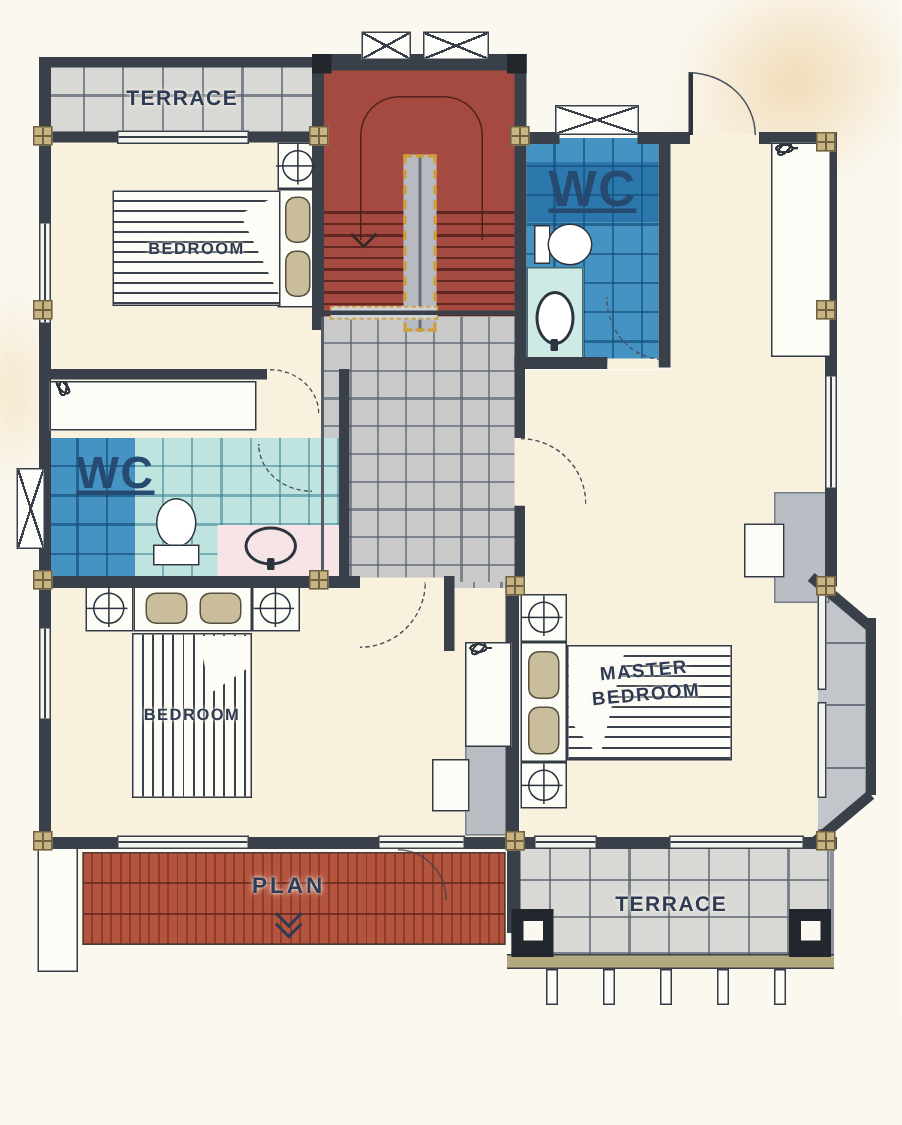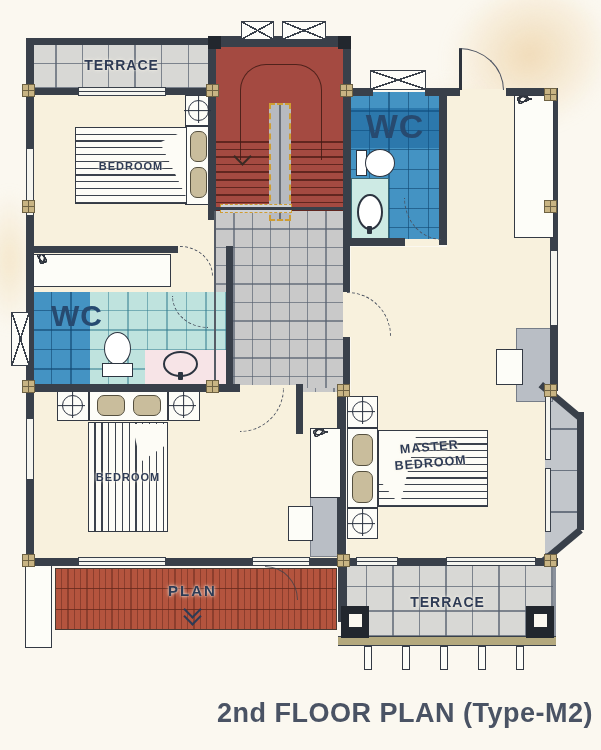--- a/index.html
+++ b/index.html
@@ -82,21 +82,21 @@
   .stairpath{z-index:2;border:1.3px solid rgba(66,28,22,.85);border-bottom:none;border-radius:26px 26px 0 0;}
   .railing{z-index:3;background:#b7bac0;border:2px dashed var(--c-railing_gold,#cf9d32);
     background-image:linear-gradient(to right,transparent 46%,#6a6f77 46% 54%,transparent 54%);}
   .chev{width:13px;height:13px;border-left:2.6px solid #3a2a24;border-bottom:2.6px solid #3a2a24;transform:rotate(-45deg);z-index:3;}
   .chev.navy{border-color:#2e3b55;}
   .goldstrip{z-index:3;background:#cfd2d6;border:1.6px dashed var(--c-railing_gold,#cf9d32);}
 
   
   .roomlabel{z-index:6;color:var(--c-label_navy,#2e3b55);font-weight:bold;text-align:center;
     text-shadow:0 0 2px rgba(250,246,235,.95),0 0 4px rgba(250,246,235,.8);letter-spacing:1px;}
-  .wclabel{z-index:6;color:var(--c-wc_text,#274a70);font-weight:bold;letter-spacing:1px;text-shadow:none;}
+  .wclabel{z-index:6;color:var(--c-wc_text,#274a70);font-weight:bold;letter-spacing:1px;text-shadow:none;text-decoration:underline;}
   #title{z-index:6;color:var(--c-title_color,#4a5364);font-weight:bold;font-size:27px;text-align:center;letter-spacing:0.5px;}
 
   .smudge{z-index:0;border-radius:50%;filter:blur(7px);}
 </style>
 </head>
 <body>
 
 <div id="canvas">
 
   <div class="smudge" style="left:440px;top:-10px;width:170px;height:150px;background:radial-gradient(ellipse at 55% 45%,rgba(232,196,138,.55),transparent 65%);transform:rotate(-25deg);"></div>
@@ -333,14 +333,13 @@
   <div class="roomlabel" style="left:88px;top:471px;width:80px;font-size:11px;">BEDROOM</div>
   <div class="roomlabel" style="left:390px;top:440px;width:80px;font-size:12.5px;transform:rotate(-5deg);line-height:1.25;">
     <span style="position:static;display:block;">MASTER</span>
     <span style="position:static;display:block;">BEDROOM</span>
   </div>
   <div class="roomlabel" style="left:150px;top:582px;width:85px;font-size:15px;letter-spacing:2px;">PLAN</div>
   <div class="chev navy" style="left:186px;top:603px;"></div>
   <div class="chev navy" style="left:186px;top:610px;"></div>
   <div class="roomlabel" style="left:390px;top:594px;width:115px;font-size:14px;">TERRACE</div>
 
-  <div id="title" style="left:215px;top:698px;width:380px;">2nd FLOOR PLAN (Type-M2)</div>
 </div>
 
 </body></html>

